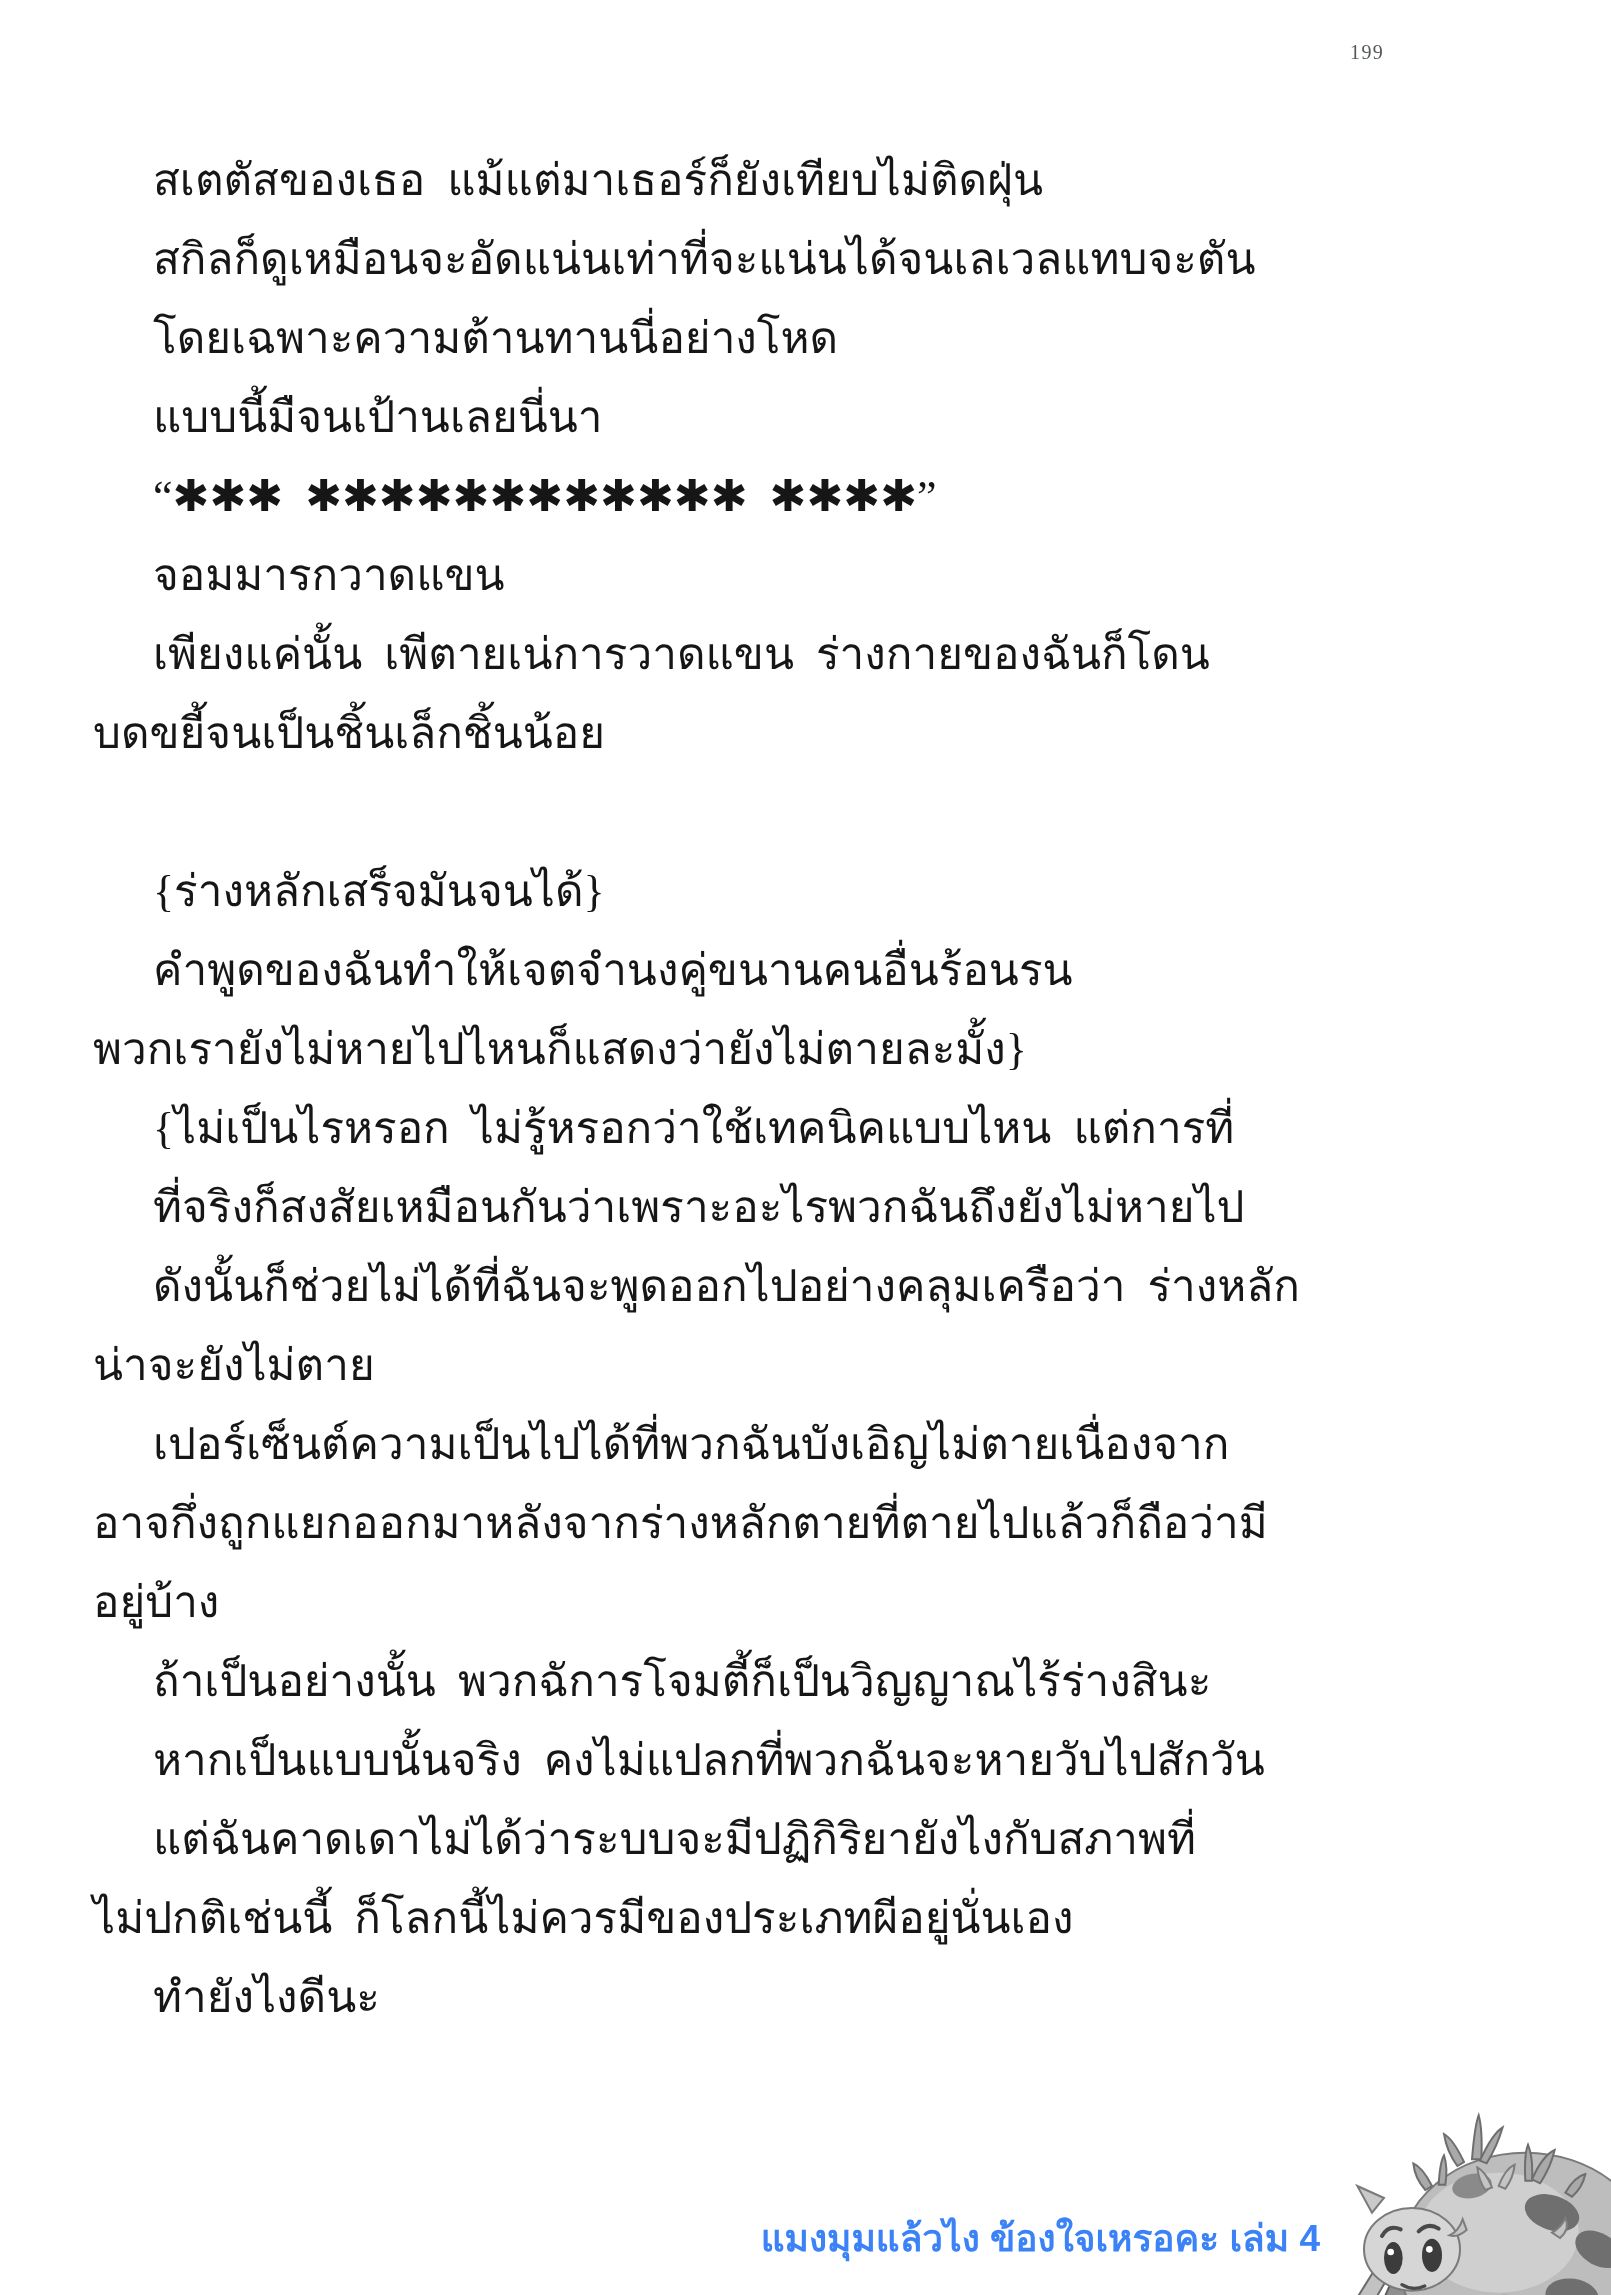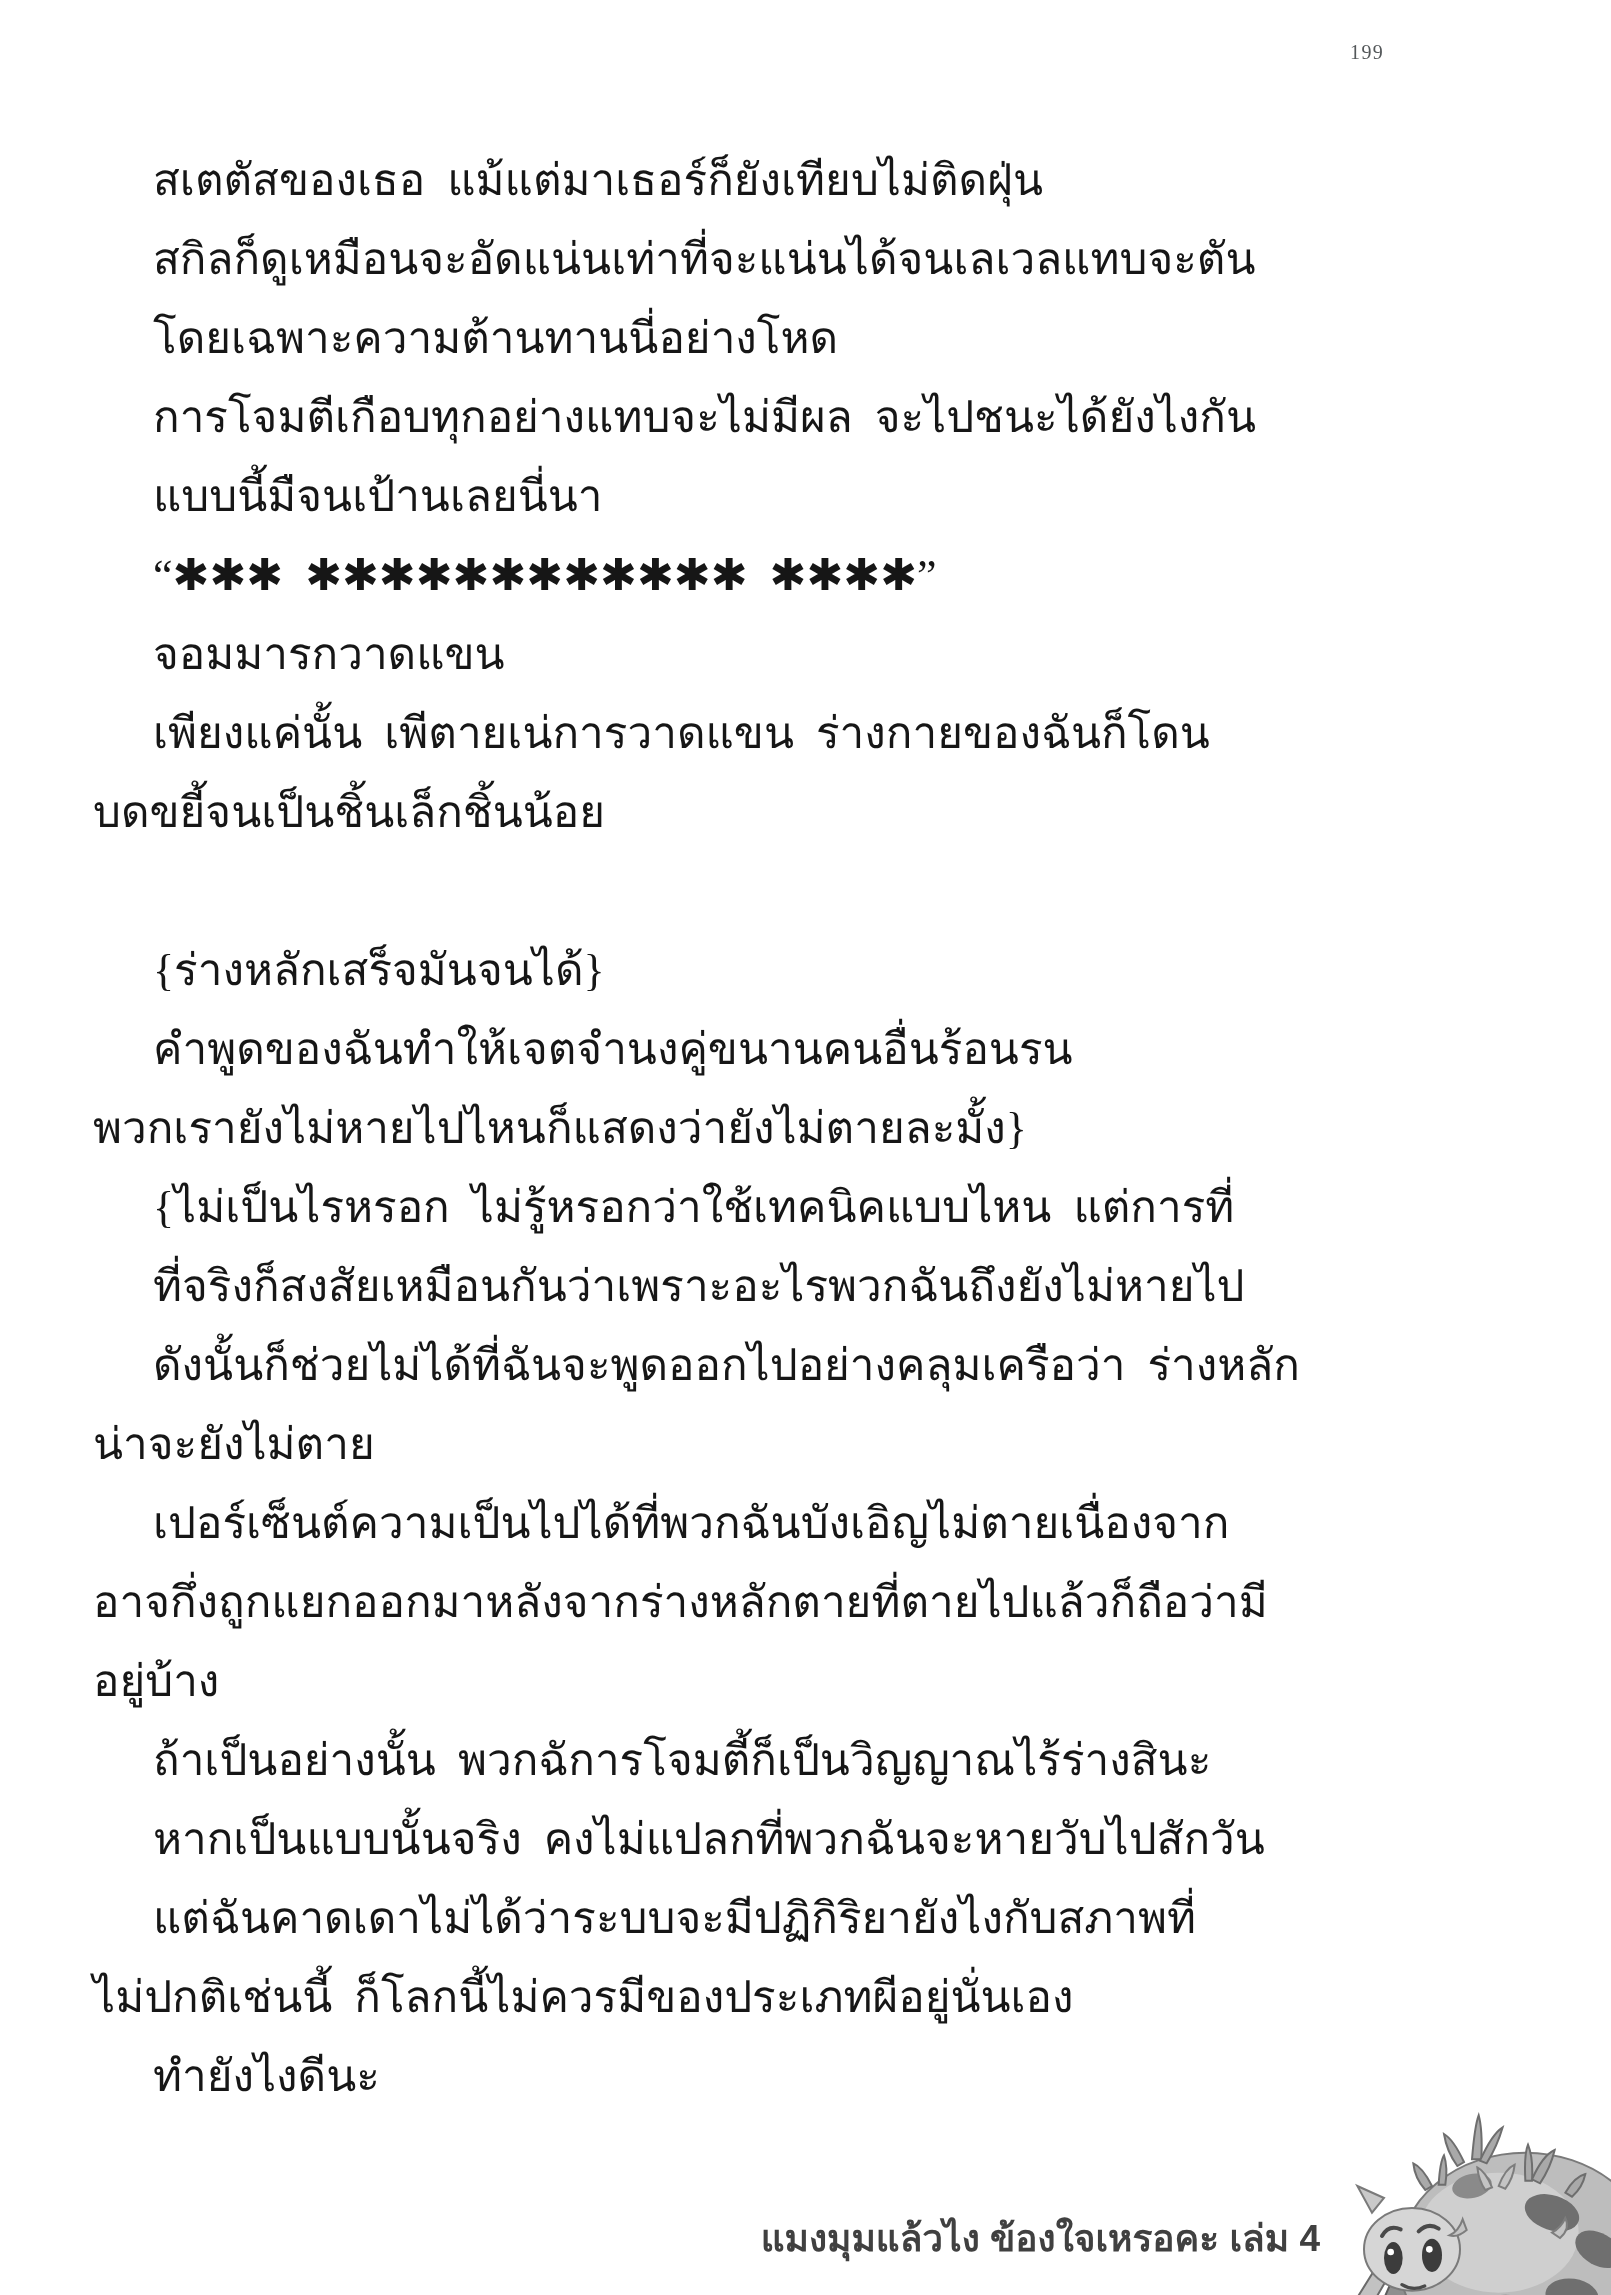--- a/index.html
+++ b/index.html
@@ -30,41 +30,40 @@
     height:79px;
   }
   .text-block .line.indent{ padding-left:60px; }
   .text-block .line.blank{ height:79px; }
   .footer-title{
     position:absolute;
     bottom:28px;right:292px;
     font-family:"Liberation Sans","DejaVu Sans",sans-serif;
     font-weight:bold;
     font-size:37px;
-    color:#404040;
+    color:#3b82f6;
     white-space:nowrap;
   }
   .mascot{
     position:absolute;
     right:-40px;bottom:-31px;
     width:320px;height:220px;
   }
 </style>
 </head>
 <body>
 
 <div class="page">
 
   <div class="page-number">199</div>
 
   <div class="text-block" id="text-block">
       <div class="line indent">สเตตัสของเธอ  แม้แต่มาเธอร์ก็ยังเทียบไม่ติดฝุ่น</div>
       <div class="line indent">สกิลก็ดูเหมือนจะอัดแน่นเท่าที่จะแน่นได้จนเลเวลแทบจะตัน</div>
       <div class="line indent">โดยเฉพาะความต้านทานนี่อย่างโหด</div>
-      <div class="line indent">การโจมตีเกือบทุกอย่างแทบจะไม่มีผล  จะไปชนะได้ยังไงกัน</div>
       <div class="line indent">แบบนี้มืจนเป้านเลยนี่นา</div>
       <div class="line indent">“✱✱✱  ✱✱✱✱✱✱✱✱✱✱✱✱  ✱✱✱✱”</div>
       <div class="line indent">จอมมารกวาดแขน</div>
       <div class="line indent">เพียงแค่นั้น  เพีตายเน่การวาดแขน  ร่างกายของฉันก็โดน</div>
       <div class="line">บดขยี้จนเป็นชิ้นเล็กชิ้นน้อย</div>
       <div class="line blank"></div>
       <div class="line indent">{ร่างหลักเสร็จมันจนได้}</div>
       <div class="line indent">คำพูดของฉันทำให้เจตจำนงคู่ขนานคนอื่นร้อนรน</div>
       <div class="line">พวกเรายังไม่หายไปไหนก็แสดงว่ายังไม่ตายละมั้ง}</div>
       <div class="line indent">{ไม่เป็นไรหรอก  ไม่รู้หรอกว่าใช้เทคนิคแบบไหน  แต่การที่</div>

